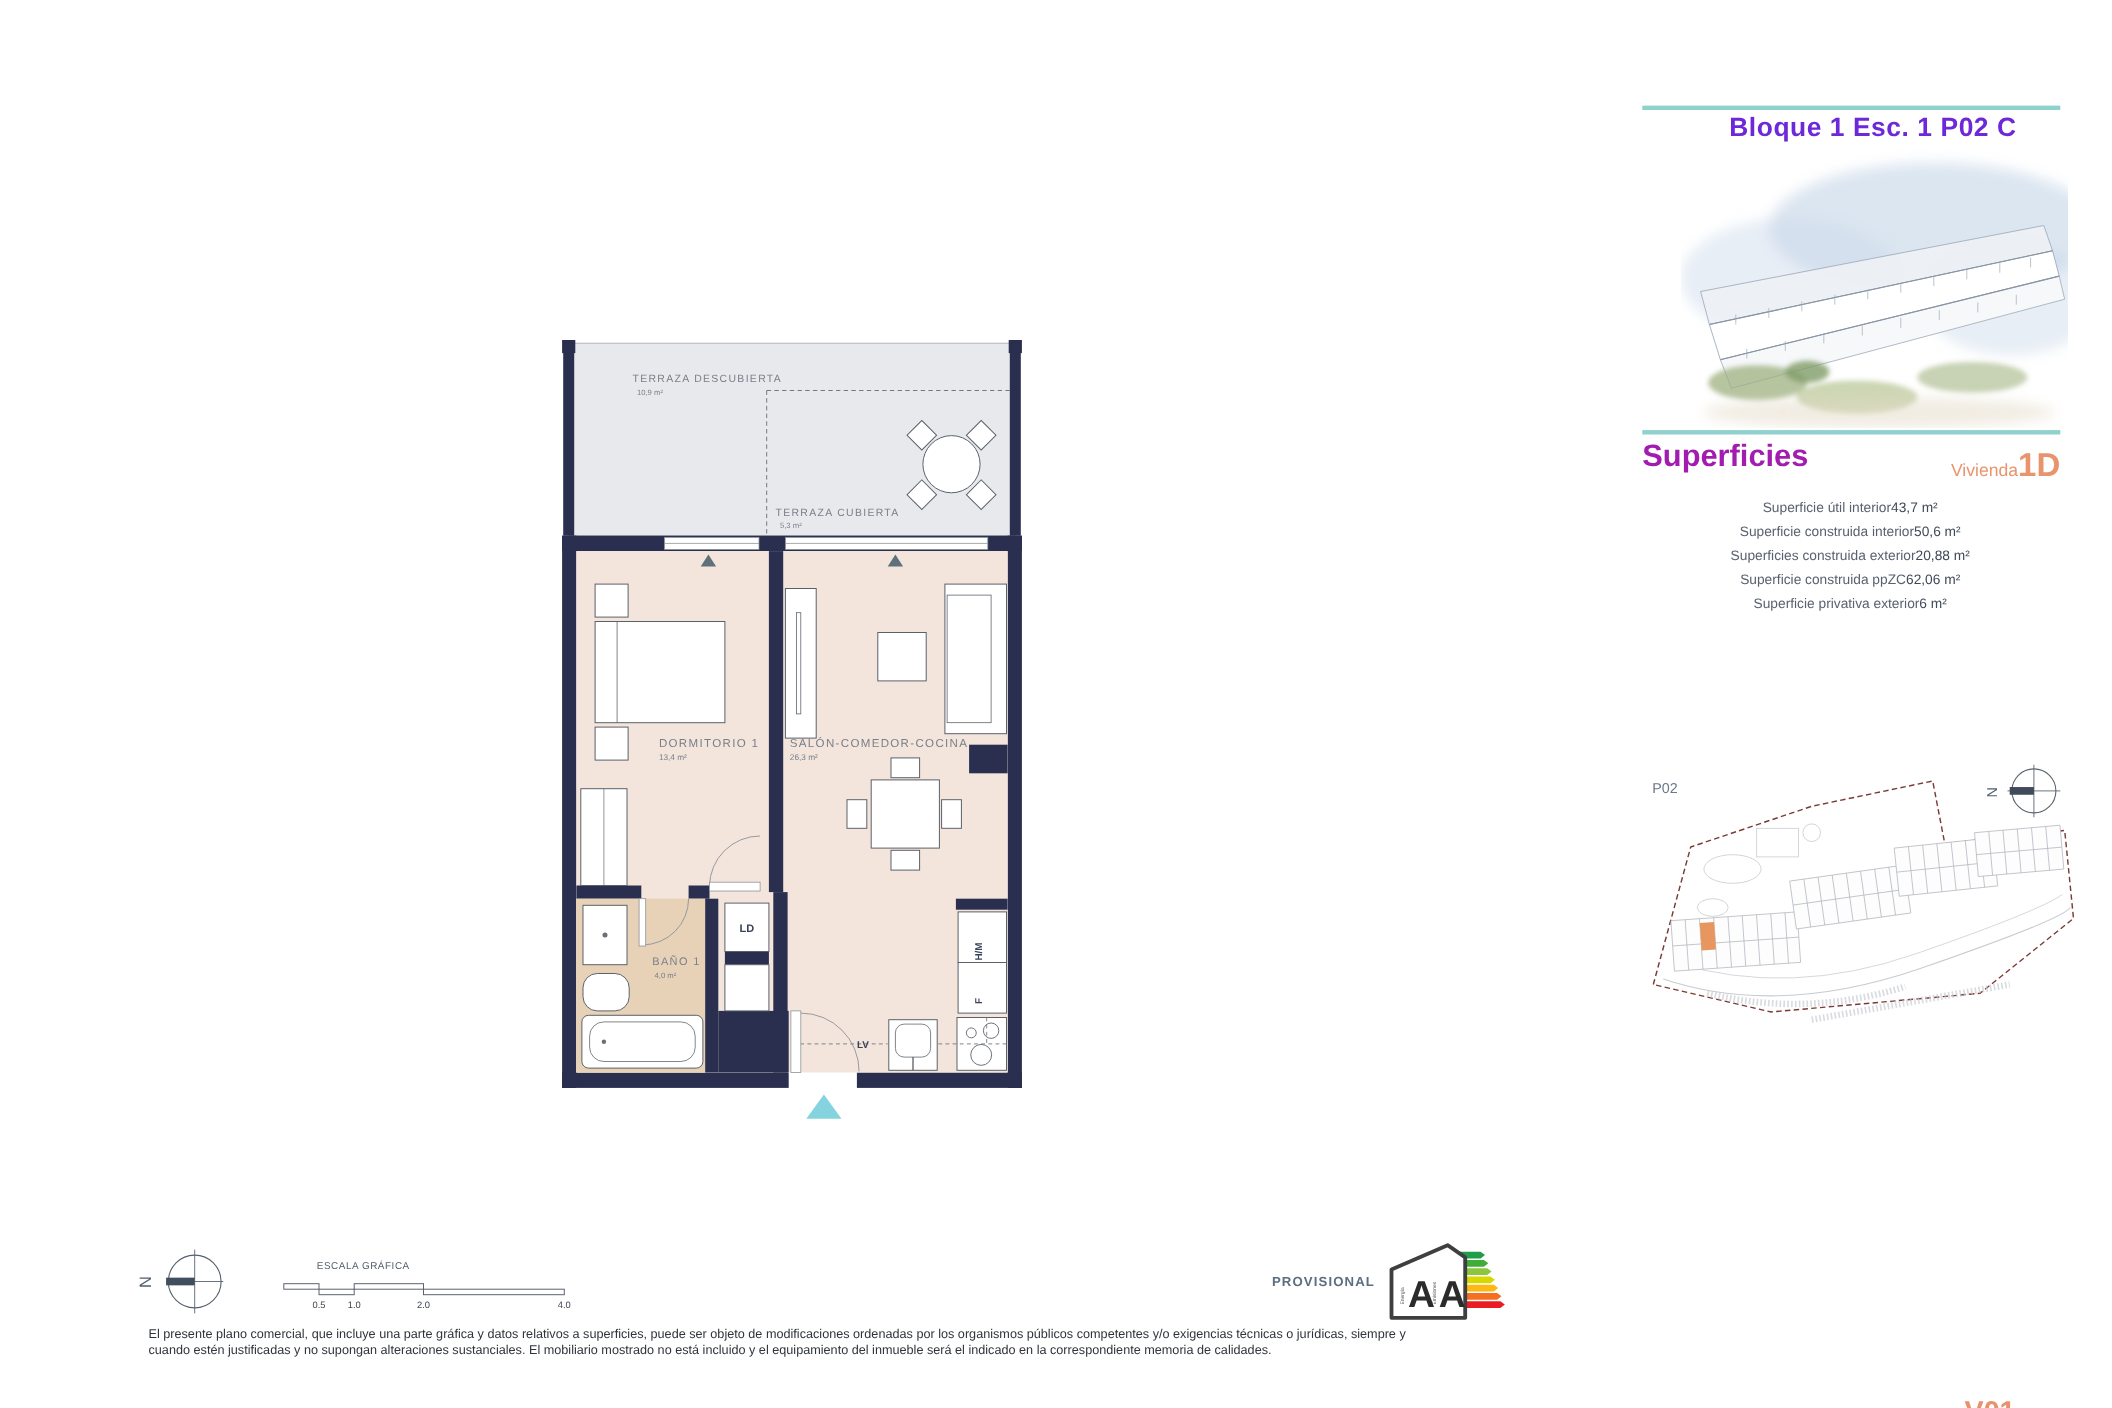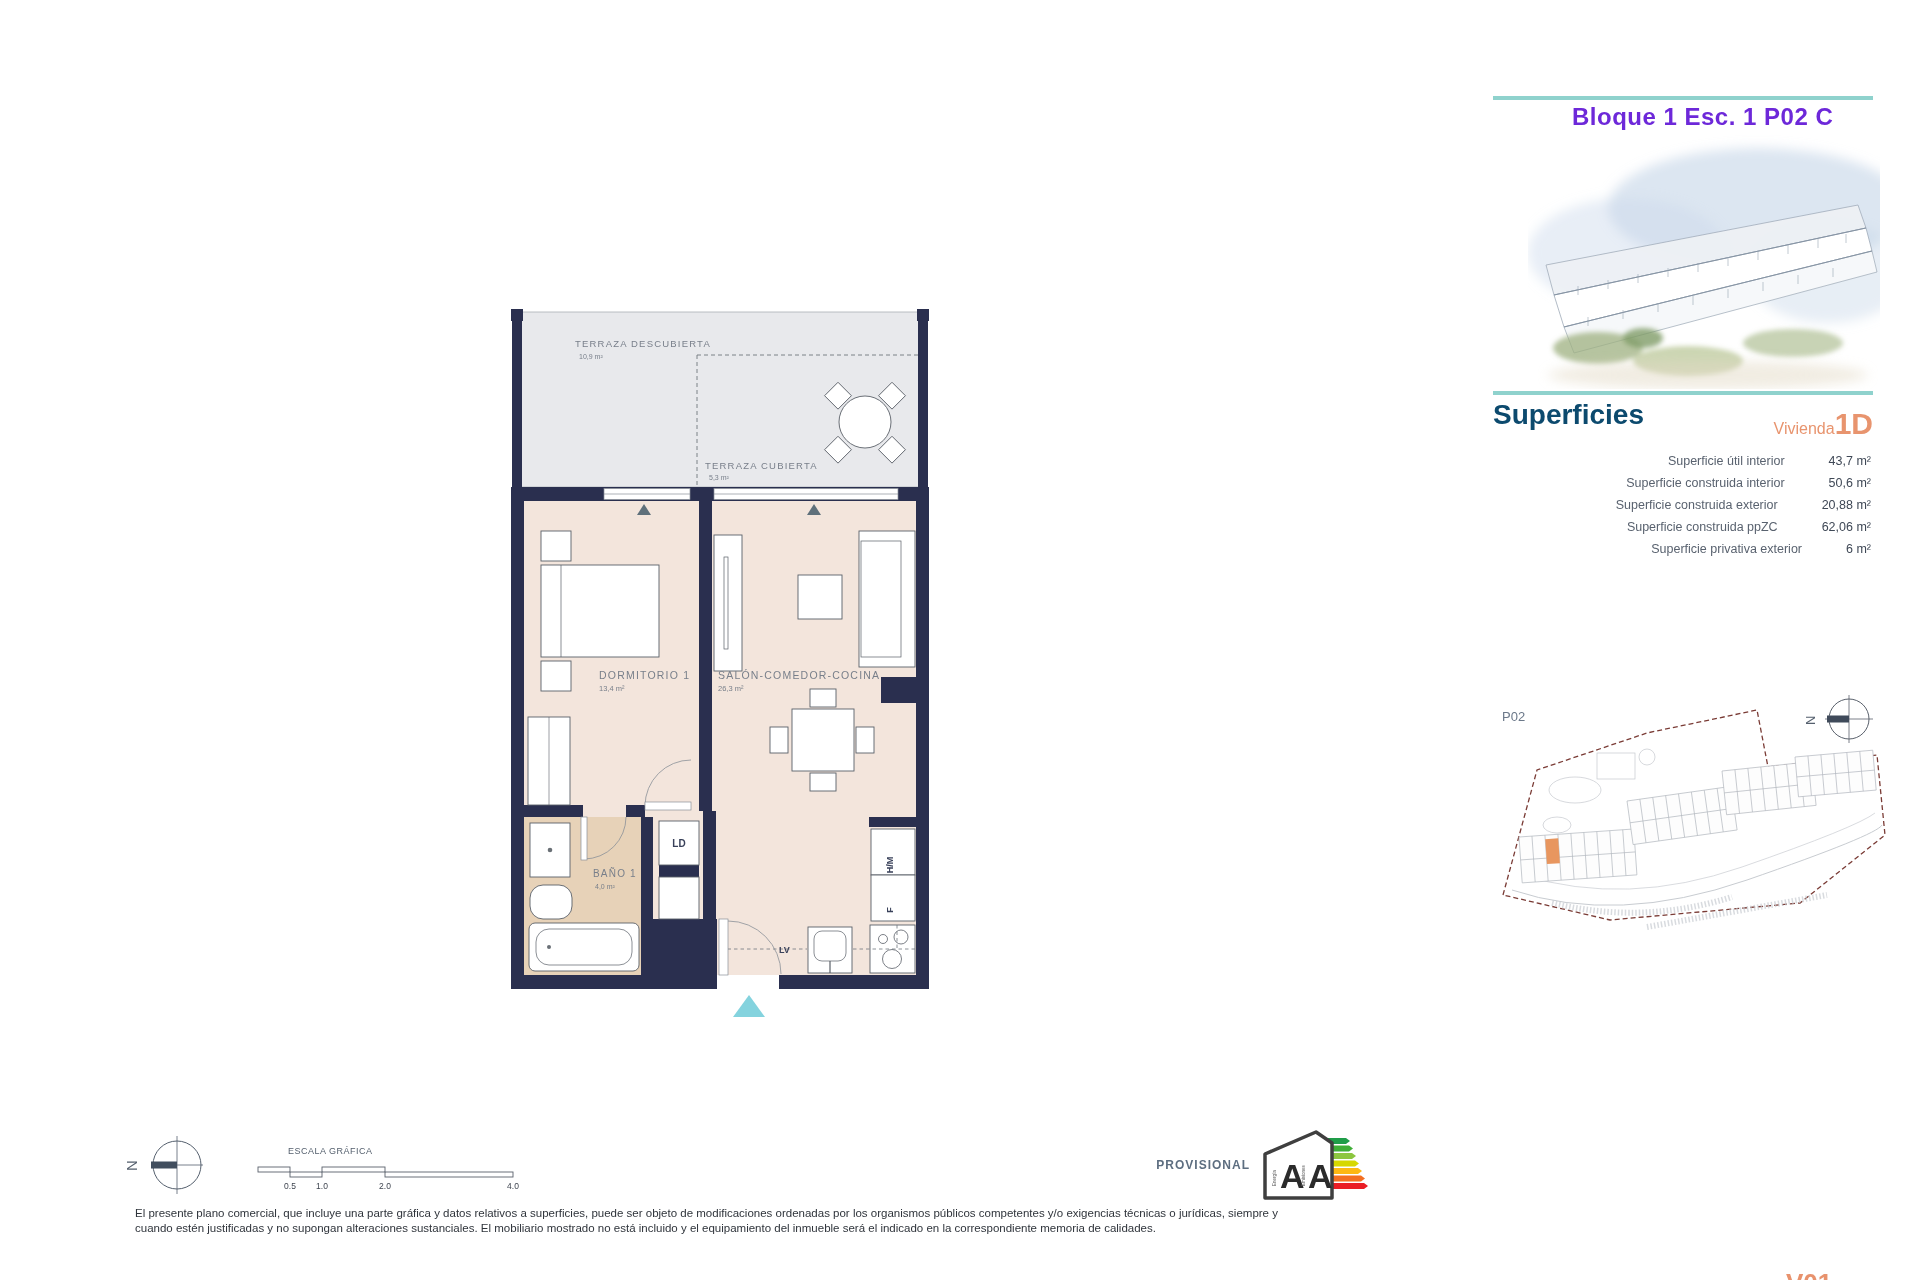--- a/index.html
+++ b/index.html
@@ -6,26 +6,26 @@
   body{width:1920px;height:1280px;position:relative;background:#ffffff;overflow:hidden;
        font-family:"Liberation Sans","DejaVu Sans",sans-serif;color:#4e5a6e;}
   .abs{position:absolute;}
 
   
   .rule{position:absolute;height:4px;background:#8fd2cd;}
   #block-title{position:absolute;left:1572px;top:103px;font-size:24px;font-weight:bold;color:#6d28d9;letter-spacing:.5px;}
 
   
   #sup-head{position:absolute;left:1493px;top:399px;width:380px;}
-  #sup-title{font-size:28px;font-weight:bold;color:#0c4a6e;display:inline-block;}
+  #sup-title{font-size:28px;font-weight:bold;color:#a21caf;display:inline-block;}
   #sup-right{position:absolute;right:0;top:8px;}
   #sup-viv{font-size:16px;color:#e8946e;}
   #sup-code{font-size:30px;font-weight:bold;color:#e8946e;}
   #sup-rows{position:absolute;left:1493px;top:450px;width:378px;}
-  .sup-row{display:flex;justify-content:flex-end;height:22px;align-items:center;gap:44px;}
+  .sup-row{display:flex;justify-content:center;height:22px;align-items:center;}
   .sup-label{font-size:12.5px;color:#59626f;}
   .sup-value{font-size:12.5px;color:#3f4856;}
 
   
   #disclaimer{position:absolute;left:135px;top:1206px;width:1300px;font-size:11.5px;line-height:15px;color:#2f343b;}
   #provisional{position:absolute;left:1050px;top:1158px;width:200px;text-align:right;
                font-size:12px;font-weight:bold;letter-spacing:1px;color:#5d6e80;}
   #version{position:absolute;left:1786px;top:1268px;font-size:26px;font-weight:bold;color:#e8926d;}
 
   svg text{font-family:"Liberation Sans","DejaVu Sans",sans-serif;}
@@ -81,21 +81,21 @@
 <div id="sup-rows">
   <div class="sup-row">
     <span class="sup-label">Superficie útil interior</span>
     <span class="sup-value">43,7 m²</span>
   </div>
   <div class="sup-row">
     <span class="sup-label">Superficie construida interior</span>
     <span class="sup-value">50,6 m²</span>
   </div>
   <div class="sup-row">
-    <span class="sup-label">Superficie construida exterior</span>
+    <span class="sup-label">Superficies construida exterior</span>
     <span class="sup-value">20,88 m²</span>
   </div>
   <div class="sup-row">
     <span class="sup-label">Superficie construida ppZC</span>
     <span class="sup-value">62,06 m²</span>
   </div>
   <div class="sup-row">
     <span class="sup-label">Superficie privativa exterior</span>
     <span class="sup-value">6 m²</span>
   </div>

